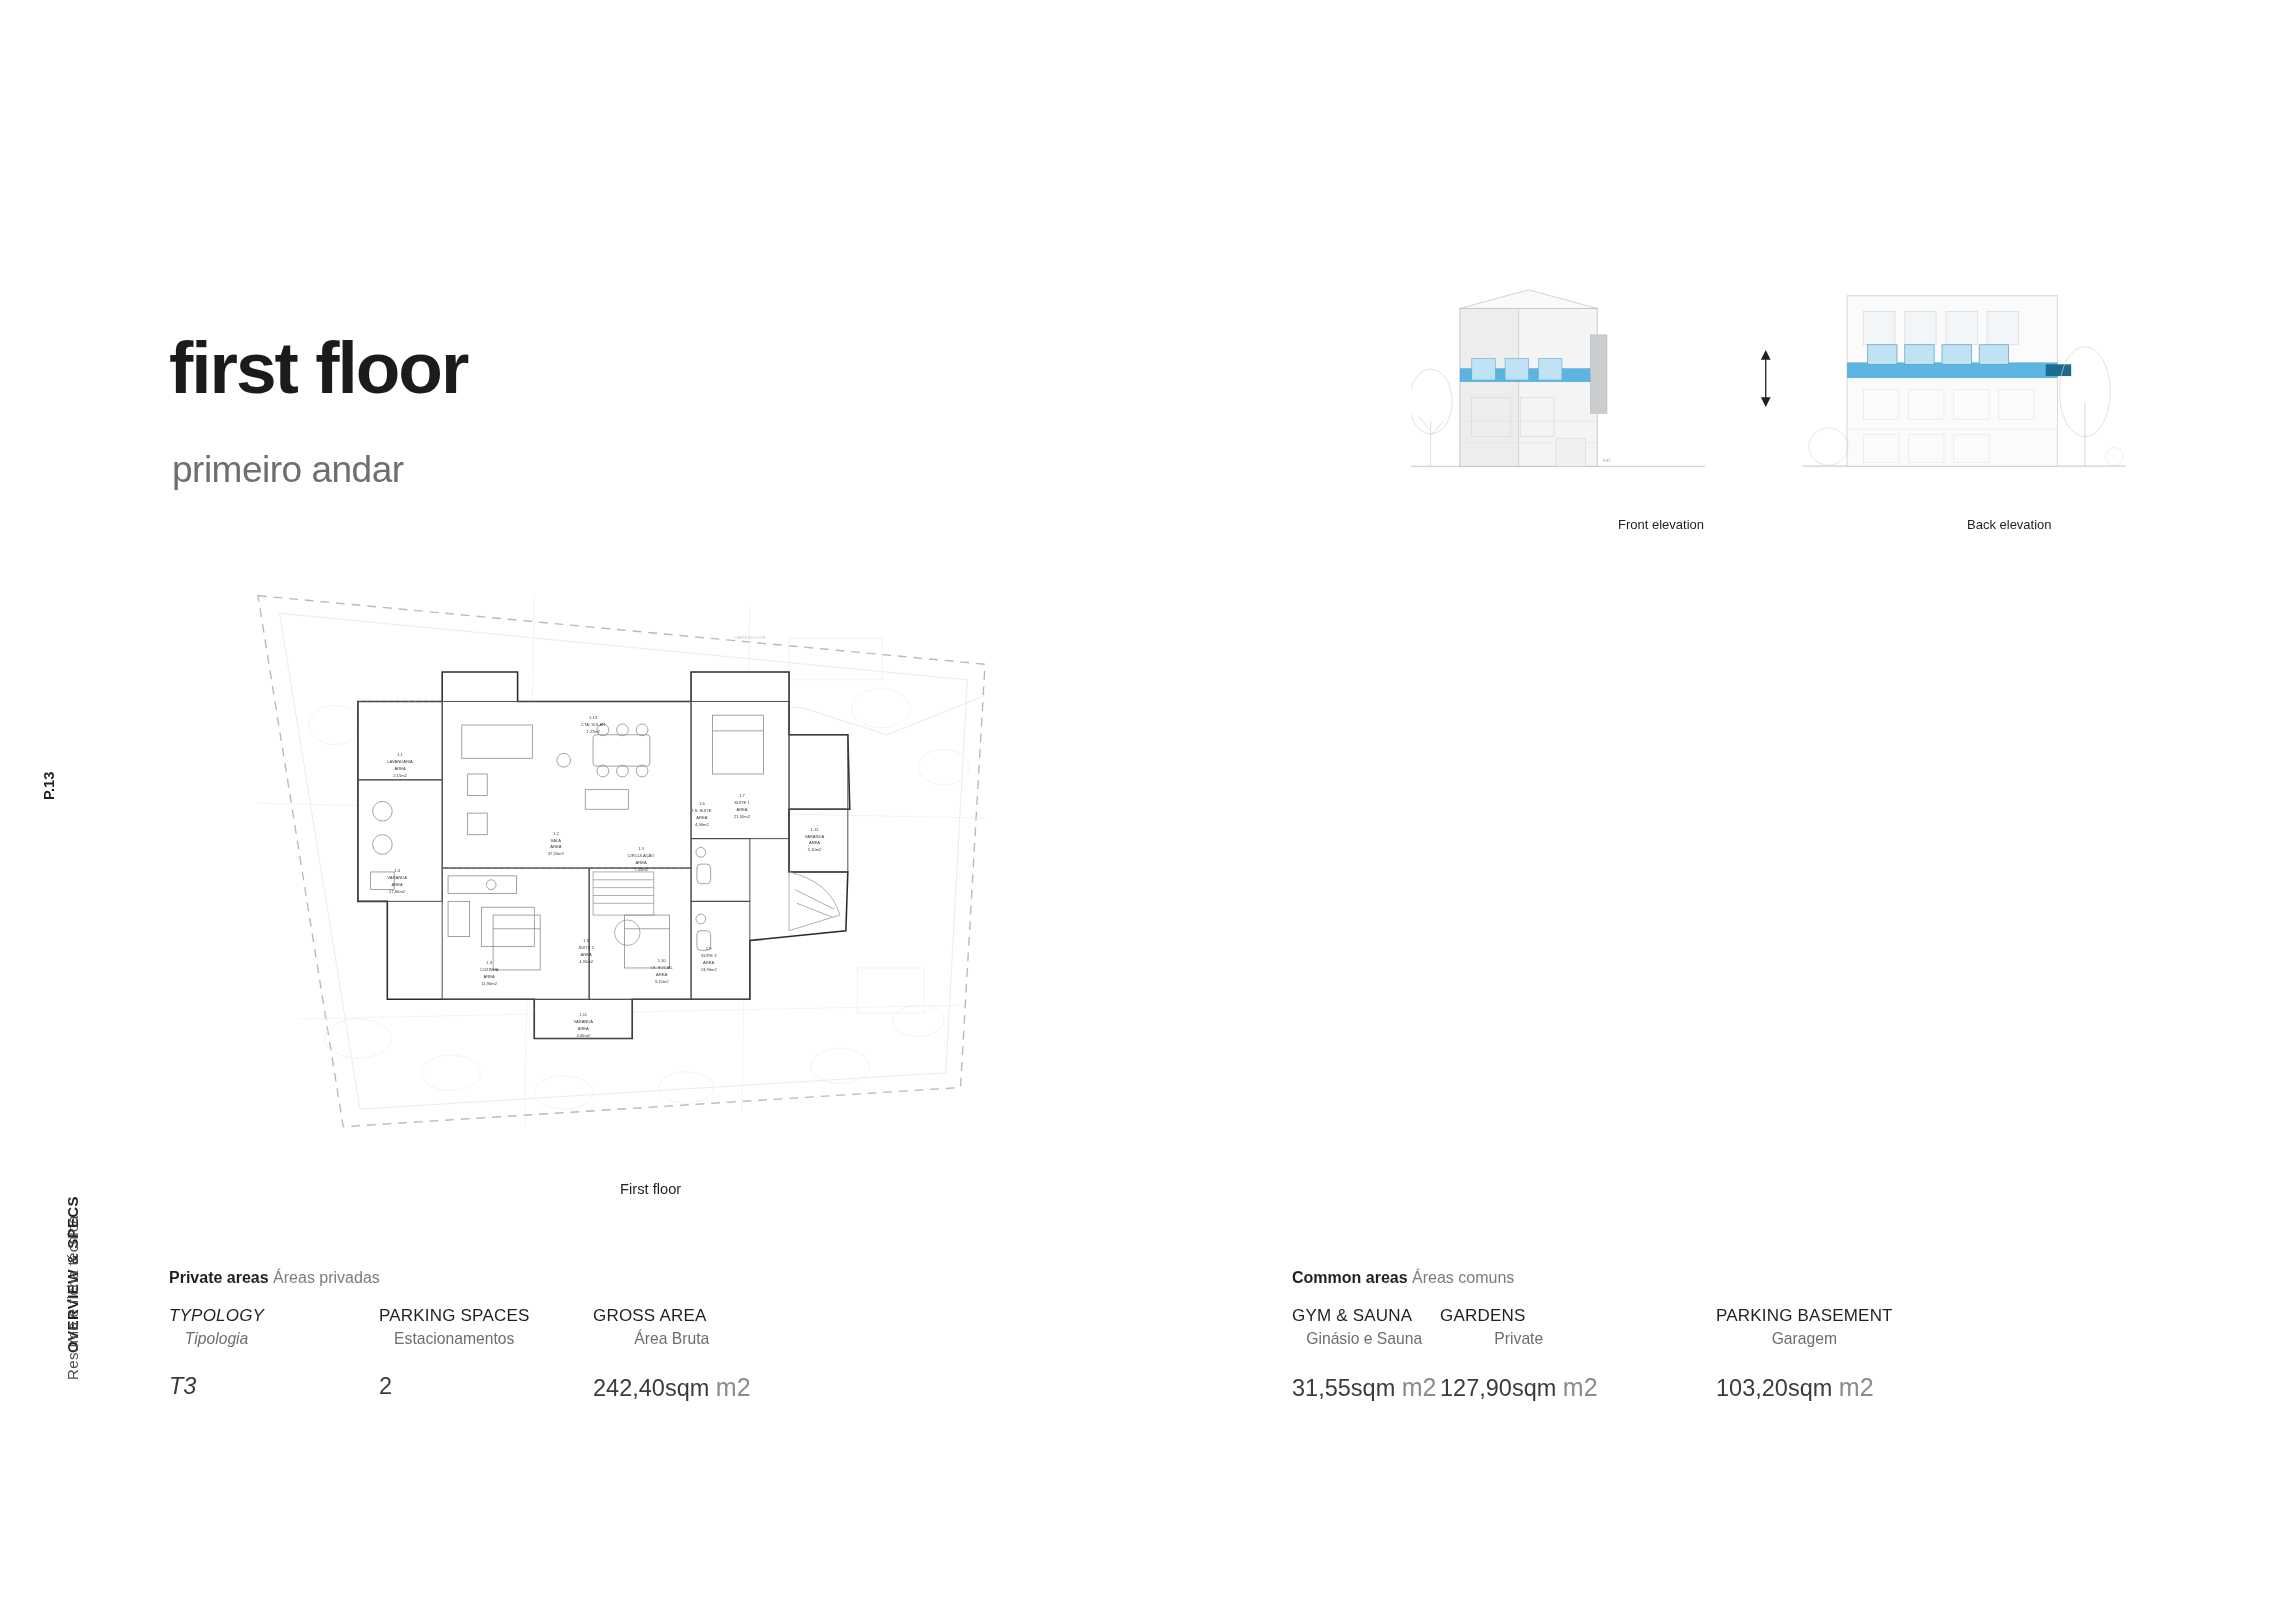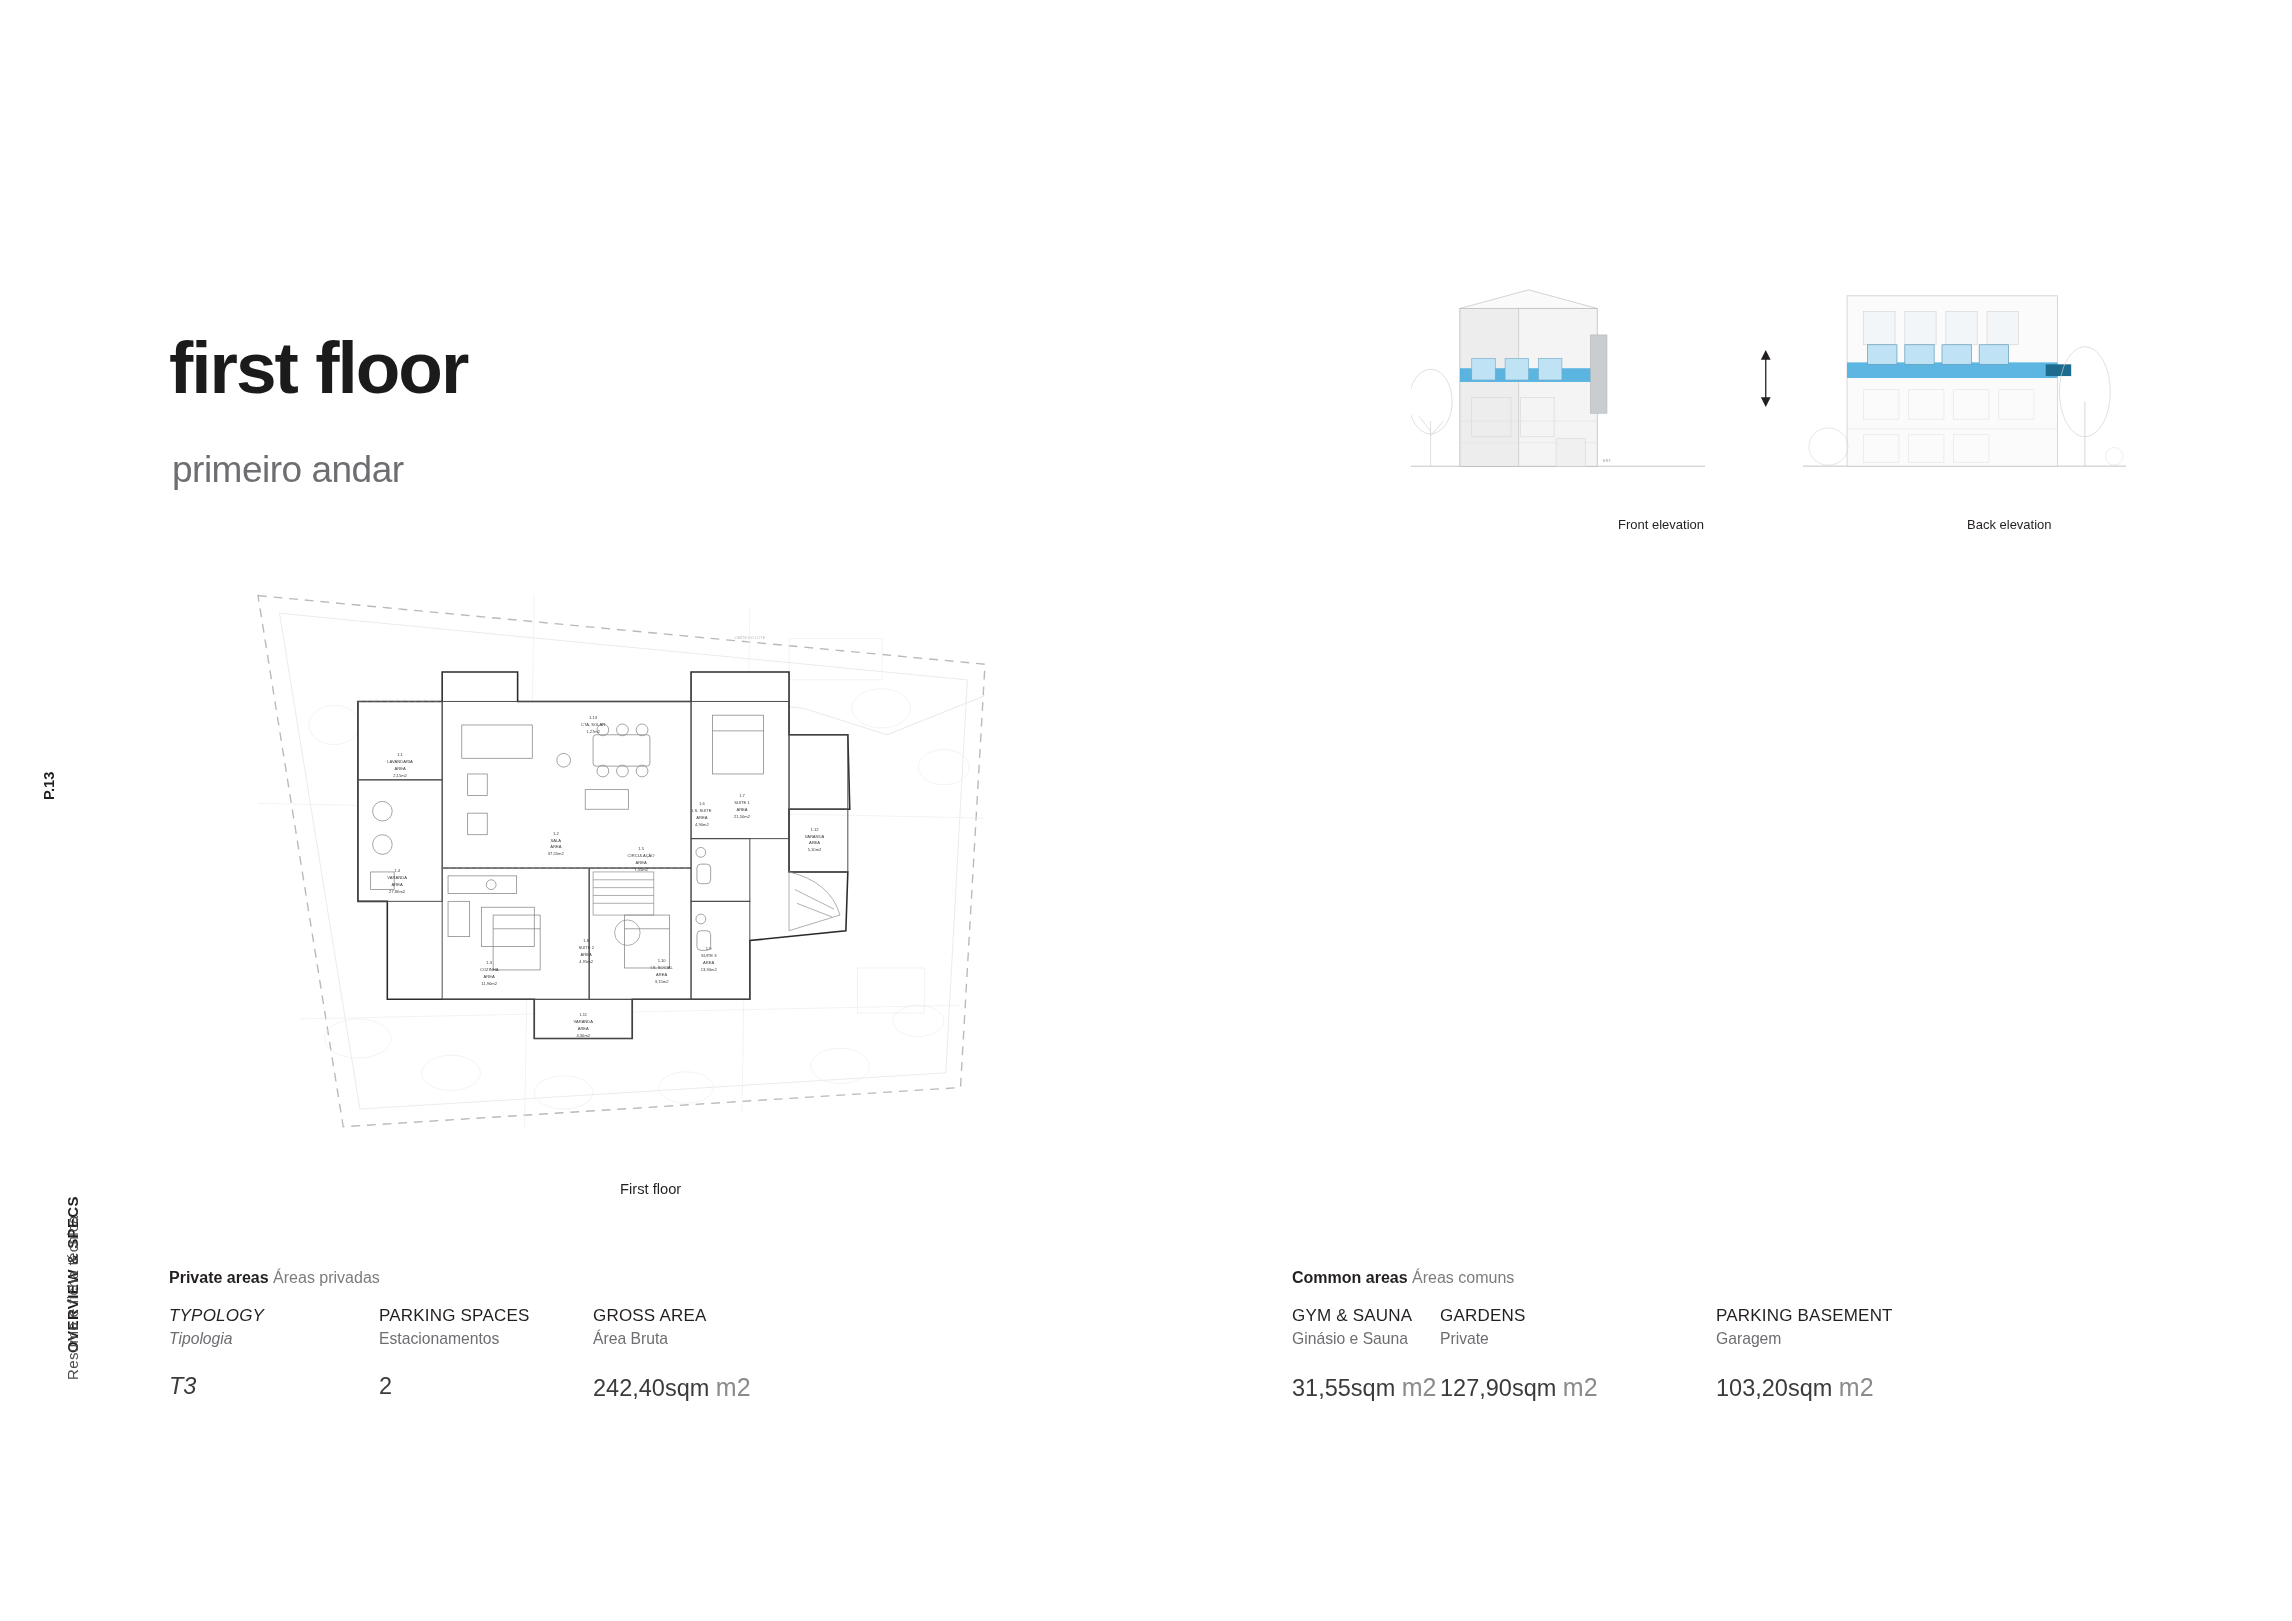--- a/index.html
+++ b/index.html
@@ -149,20 +149,21 @@
     font-size: 17px;
     letter-spacing: 0.2px;
     color: #231f20;
     white-space: nowrap;
   }
   .spec-pt {
     font-size: 15.7px;
     color: #6d6e71;
     margin-top: 3.9px;
     white-space: nowrap;
+    text-align: center;
   }
   .spec-val {
     font-size: 23.5px;
     color: #3b3b3d;
     margin-top: 25.5px;
     white-space: nowrap;
     font-weight: 300;
   }
   .spec-val .unit {
     color: #8a8b8d;

